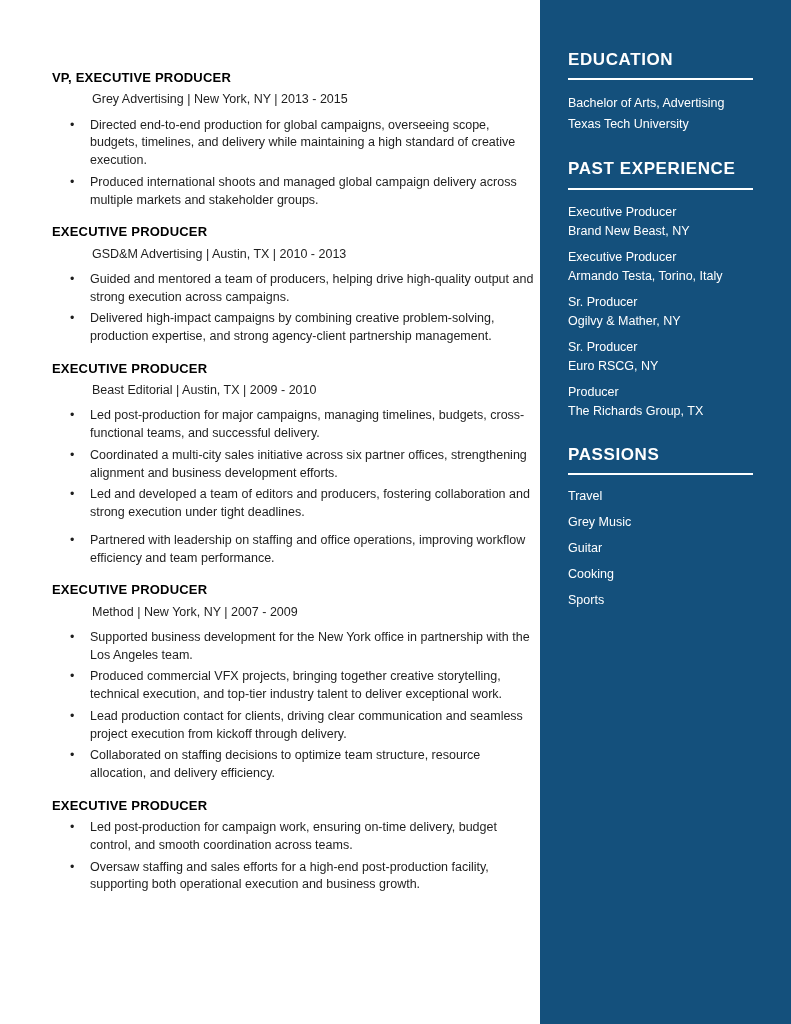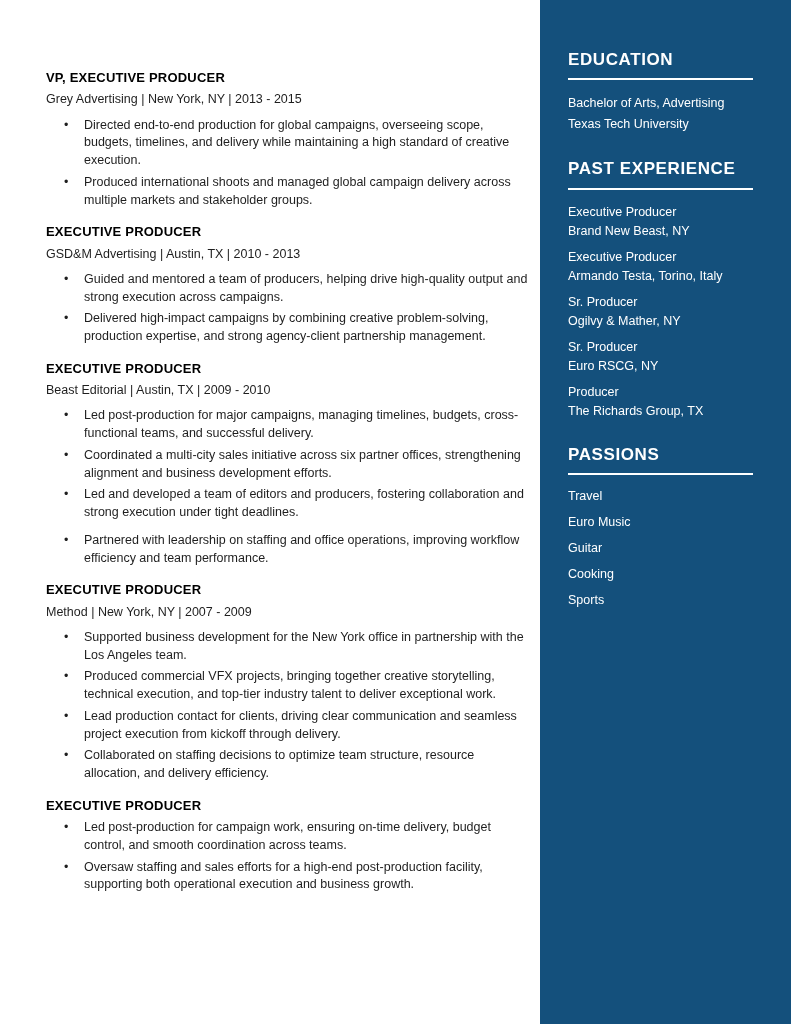--- a/index.html
+++ b/index.html
@@ -12,39 +12,40 @@
     position: relative;
     width: 791px;
     height: 1024px;
     background: #ffffff;
     overflow: hidden;
   }
 
   
   .main {
     position: absolute;
-    left: 46px;
+    left: 52px;
     top: 70px;
     width: 484px;
     color: var(--main-text, #1e1e1e);
   }
   .job { margin-bottom: 15px; }
   .job-title {
     font-size: 13px;
     font-weight: 700;
     color: var(--heading-text, #000000);
     letter-spacing: 0.2px;
     line-height: 1.25;
     margin-bottom: 5px;
   }
   .job-meta {
     font-size: 12.5px;
     line-height: 1.3;
     color: var(--main-text, #1e1e1e);
     margin-bottom: 9px;
+    margin-left: 40px;
   }
   ul.bullets { list-style: none; }
   ul.bullets li {
     position: relative;
     padding-left: 38px;
     font-size: 12.5px;
     line-height: 1.42;
     margin-bottom: 4px;
     color: var(--main-text, #1e1e1e);
   }
@@ -181,21 +182,21 @@
       <div class="xp-item">
         <p class="xp-line">Producer</p>
         <p class="xp-line">The Richards Group, TX</p>
       </div>
     </section>
 
     <section class="sb-section">
       <h2 class="sb-heading">PASSIONS</h2>
       <ul class="passions">
         <li>Travel</li>
-        <li>Euro Music</li>
+        <li>Grey Music</li>
         <li>Guitar</li>
         <li>Cooking</li>
         <li>Sports</li>
       </ul>
     </section>
 
   </aside>
 
 </div>
 

